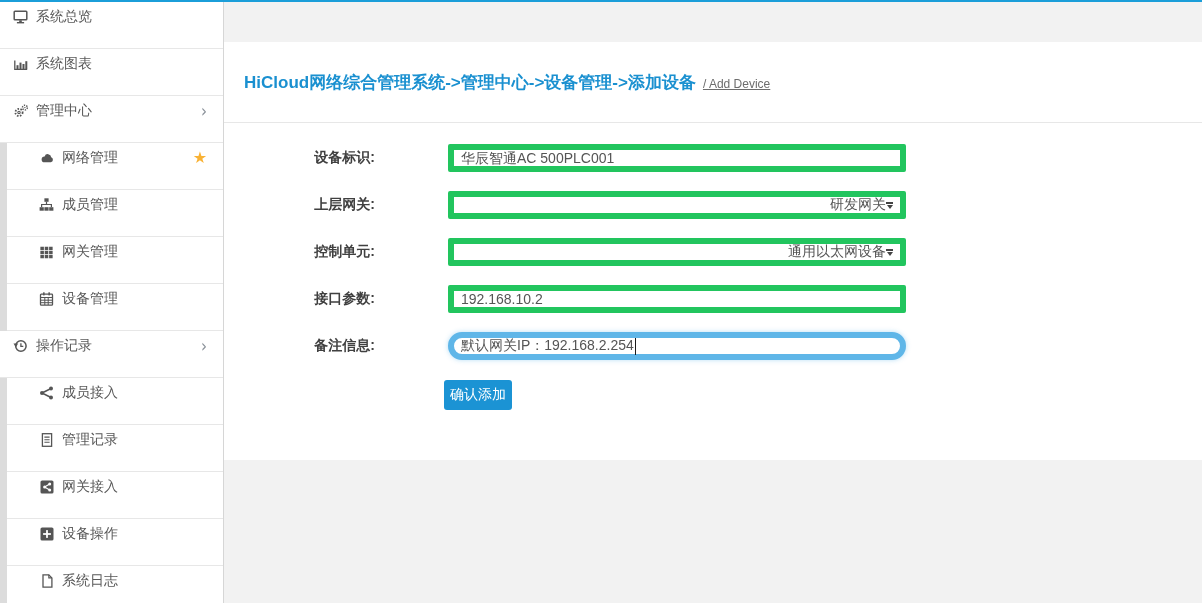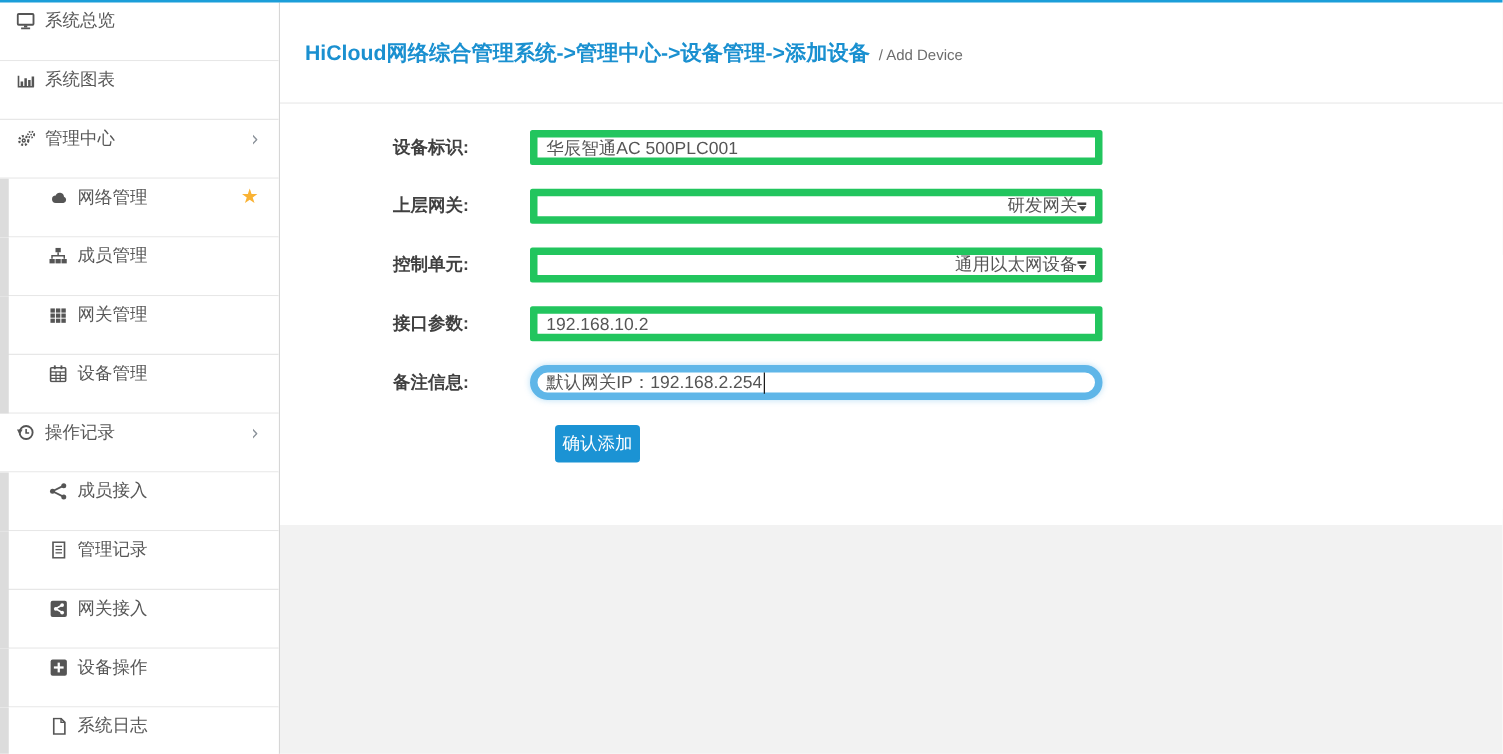--- a/index.html
+++ b/index.html
@@ -20,26 +20,26 @@
   .side-icon { width:17px; height:14px; margin-right:7px; flex:0 0 auto;
     display:inline-flex; align-items:center; justify-content:center; }
   .side-icon svg { display:block; }
   .chev { margin-left:auto; color:#8a9199; font-size:15px; line-height:1;
     font-family:"DejaVu Sans",sans-serif; transform:scaleY(1.15); }
   .fav { margin-left:auto; color:#f9b234; font-size:16px; line-height:1; }
 
   
   .main { position:absolute; top:2px; left:224px; width:978px; height:601px; background:#f2f2f2; }
   .page-header { height:81px; background:#fff; border-bottom:1px solid #e7e7e7;
-    display:flex; align-items:center; padding-left:20px; }
+    display:flex; align-items:center; padding-left:20px;margin-top:40px; }
   .crumb { color:#1a90d0; font-weight:bold; font-size:17px; letter-spacing:0; }
-  .crumb-suffix { color:#6d6d6d; font-size:12px; margin-left:7px; font-weight:normal; position:relative; top:2px; }
+  .crumb-suffix { color:#6d6d6d; font-size:12px; margin-left:7px; font-weight:normal; position:relative; top:2px;text-decoration:underline; }
 
   .form-panel { background:#fff; height:337px; padding-top:21px; }
-  .form-row { display:flex; align-items:center; margin:0 0 19px 20px; }
+  .form-row { display:flex; align-items:center; margin:0 0 19px 20px;gap:24px; }
   .form-label { width:131px; text-align:right; font-size:14px; font-weight:bold; color:#404040; }
   .ctl { margin-left:49px; width:458px; height:28px; border:6px solid #22c55e; border-radius:2px;
     background:#fff; font-size:14px; color:#555; padding:0 7px;
     font-family:"Liberation Sans","DejaVu Sans",sans-serif; }
   input.ctl { line-height:32px; }
   .selectbox { display:flex; align-items:center; justify-content:flex-end; cursor:pointer; }
   .sel-caret { display:inline-flex; flex-direction:column; align-items:center; }
   .sel-caret .bar { width:7px; height:2px; background:#444; margin-bottom:1px; }
   .sel-caret .tri { width:0; height:0; border-left:3px solid transparent;
     border-right:3px solid transparent; border-top:4px solid #444; }

